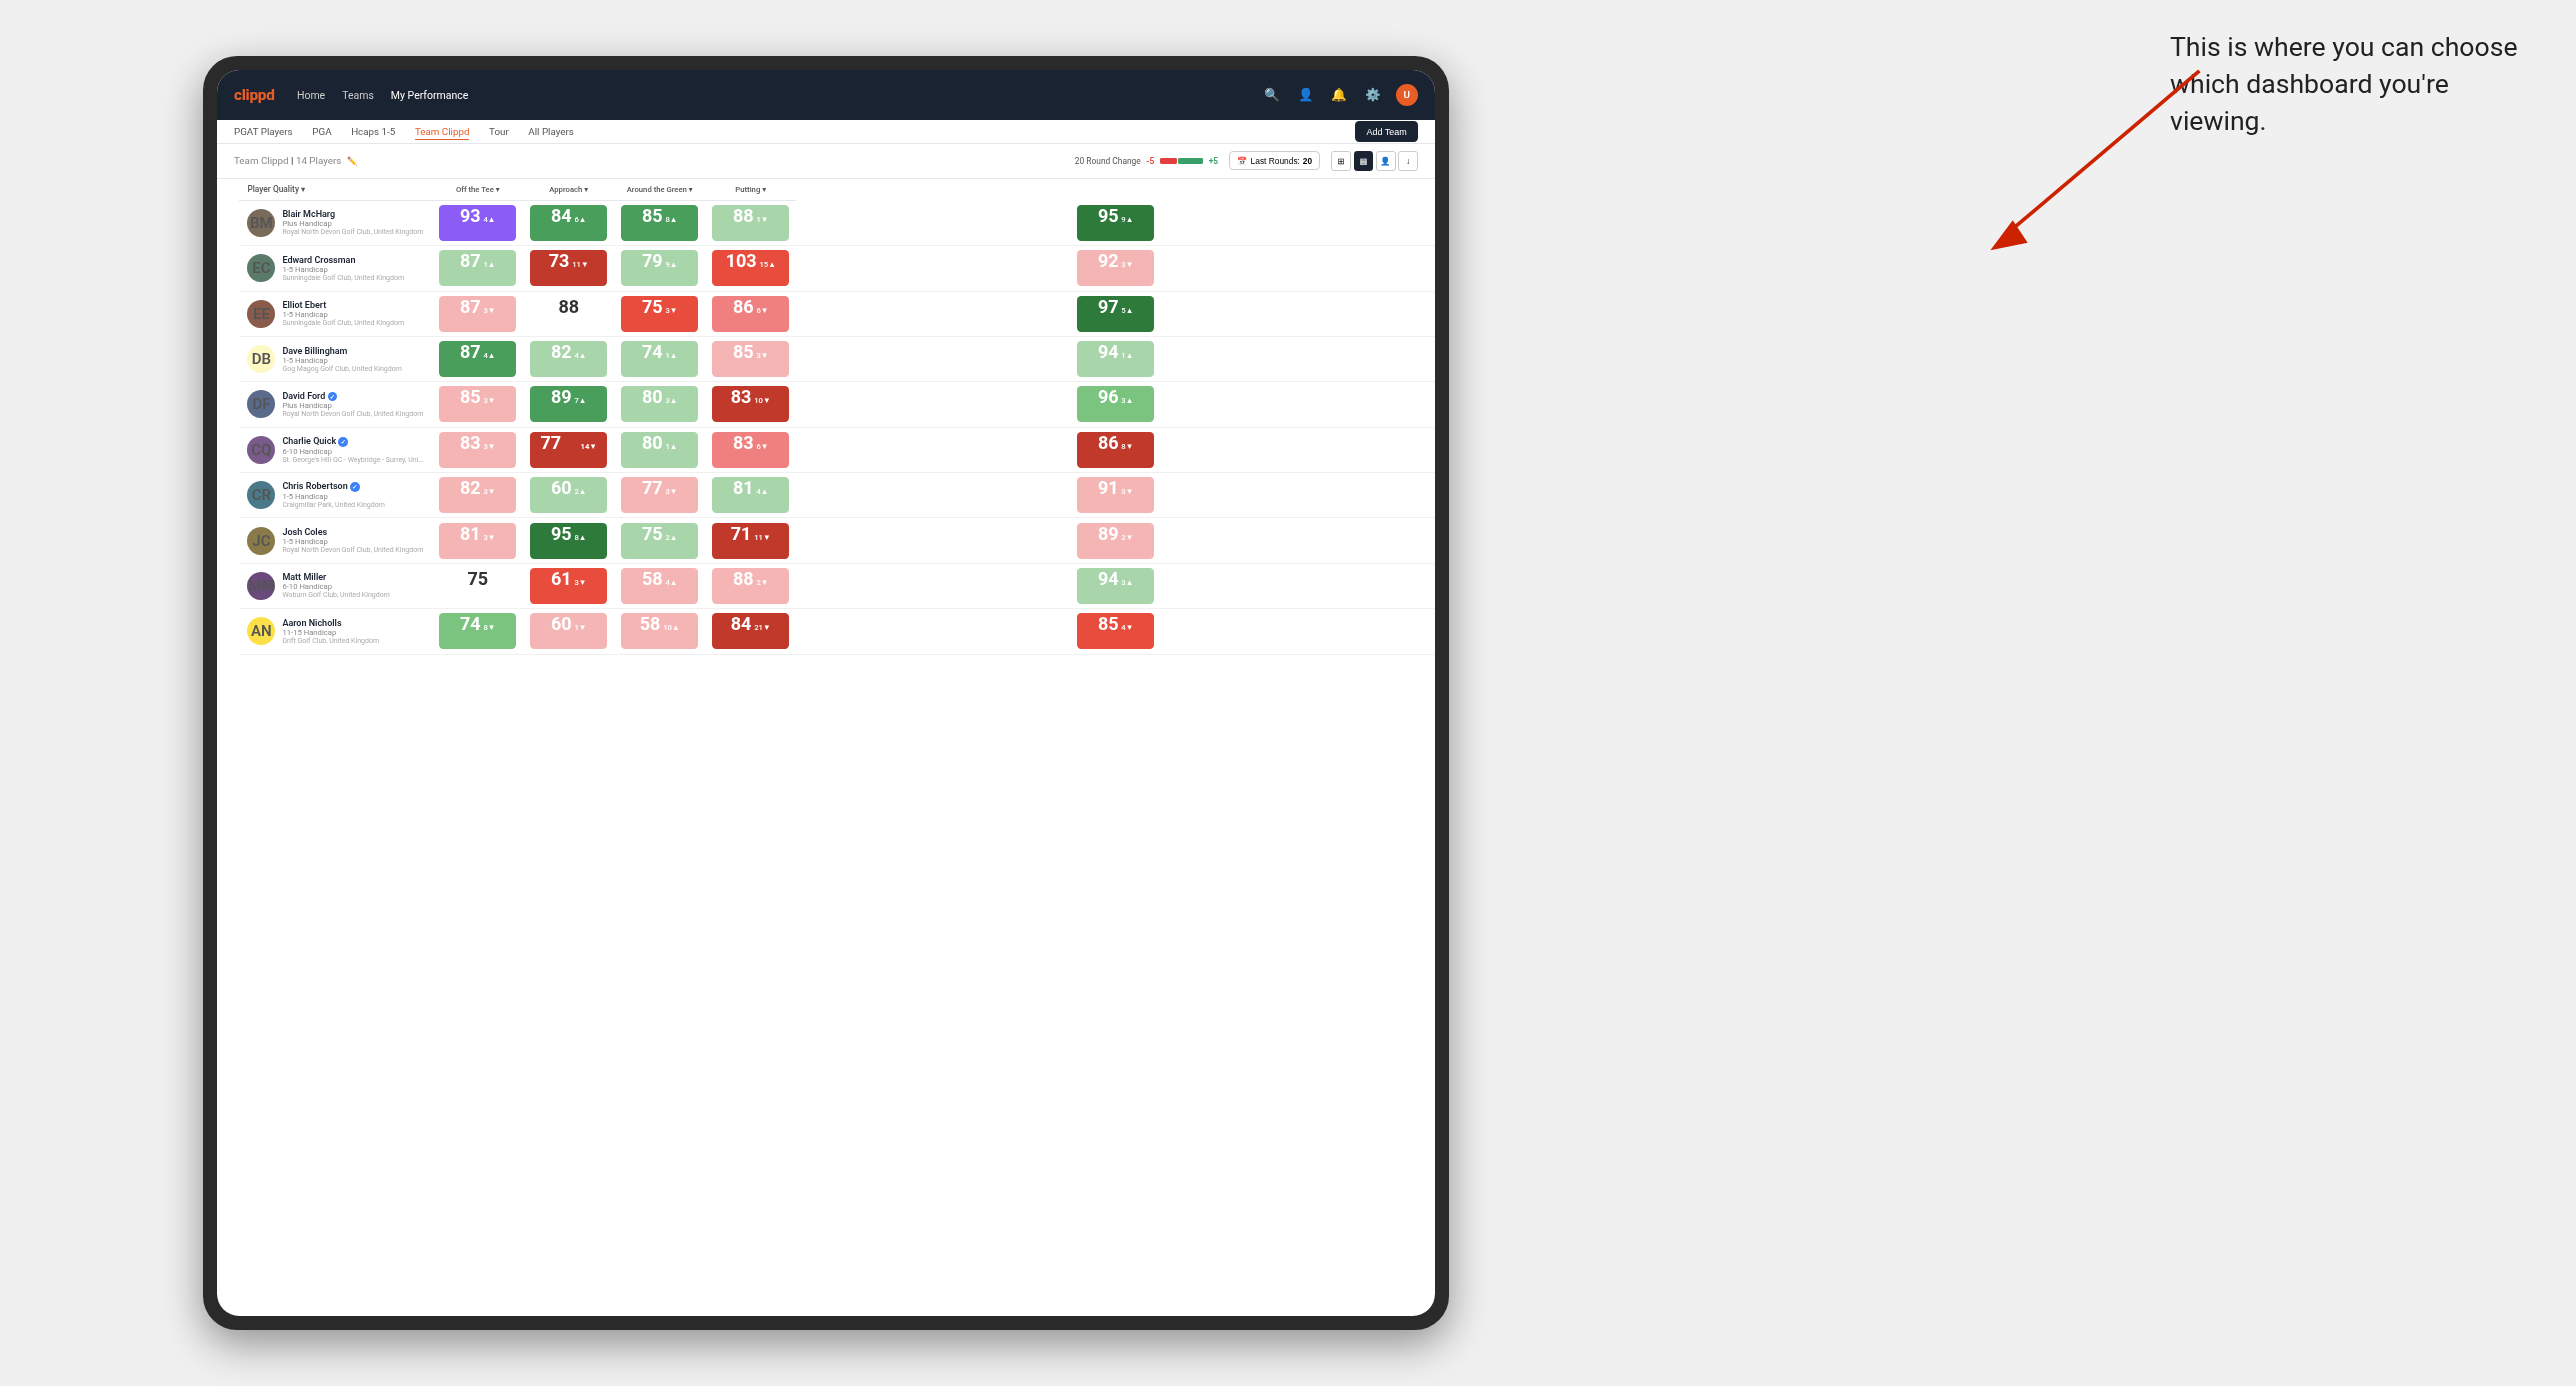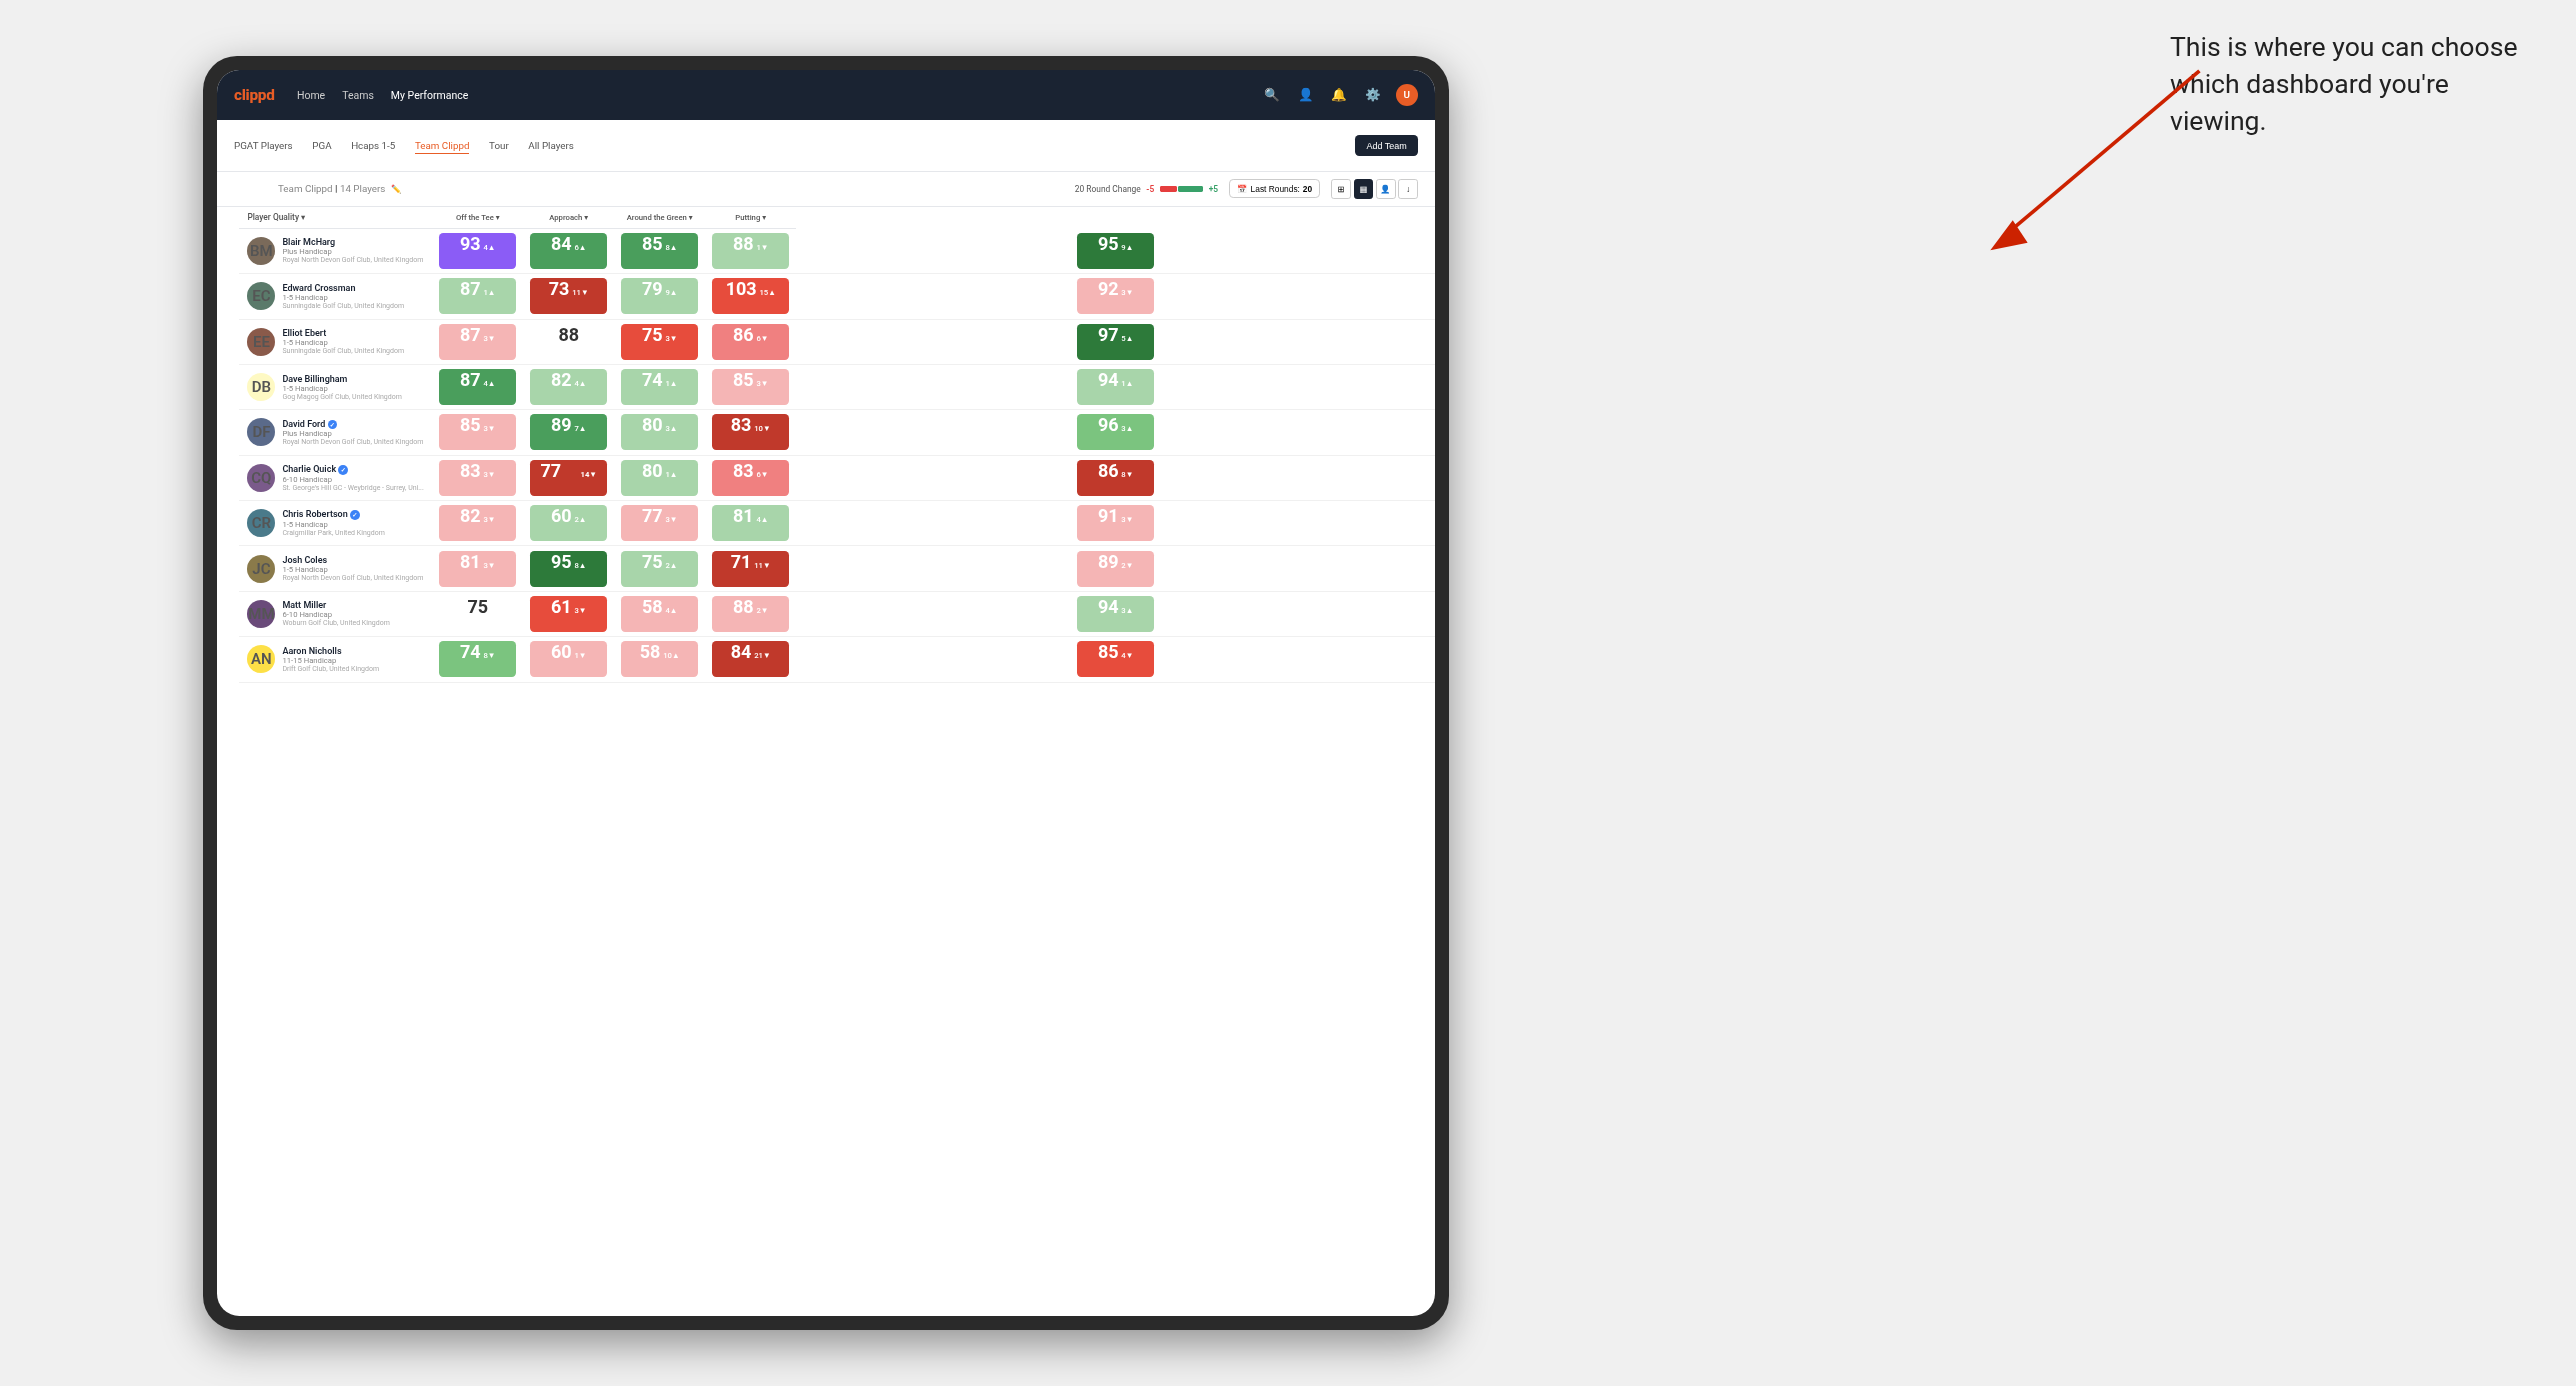--- a/index.html
+++ b/index.html
@@ -123,21 +123,21 @@
       align-items: center;
       justify-content: center;
       color: #fff;
       font-size: 9.8px;
       font-weight: 600;
     }
 
     
     .sub-nav {
       background: #fff;
-      height: 52px;
+      height: 24px;
       display: flex;
       align-items: center;
       padding: 0 17px;
       border-bottom: 0.7px solid #e5e7eb;
       flex-shrink: 0;
       justify-content: space-between;
     }
     .sub-nav-links {
       display: flex;
       gap: 19.6px;
@@ -375,21 +375,21 @@
         <span class="sub-nav-link">PGA</span>
         <span class="sub-nav-link">Hcaps 1-5</span>
         <span class="sub-nav-link active">Team Clippd</span>
         <span class="sub-nav-link">Tour</span>
         <span class="sub-nav-link">All Players</span>
       </div>
       <button class="add-team-btn">Add Team</button>
     </div>
 
     <div class="team-header">
-      <div style="display:flex;align-items:flex-end;gap:5.6px;margin-left:44px;">
+      <div style="display:flex;align-items:flex-end;gap:5.6px;">
         <span class="team-title">
           <span>Team Clippd</span> | <span>14 Players</span>
         </span>
         <span style="color:#888;cursor:pointer;font-size:8.4px;">✏️</span>
       </div>
       <div class="team-controls">
         <div class="round-change">
           <span>20 Round Change</span>
           <span style="color:#e53e3e;font-weight:600;">-5</span>
           <div class="change-bar">

